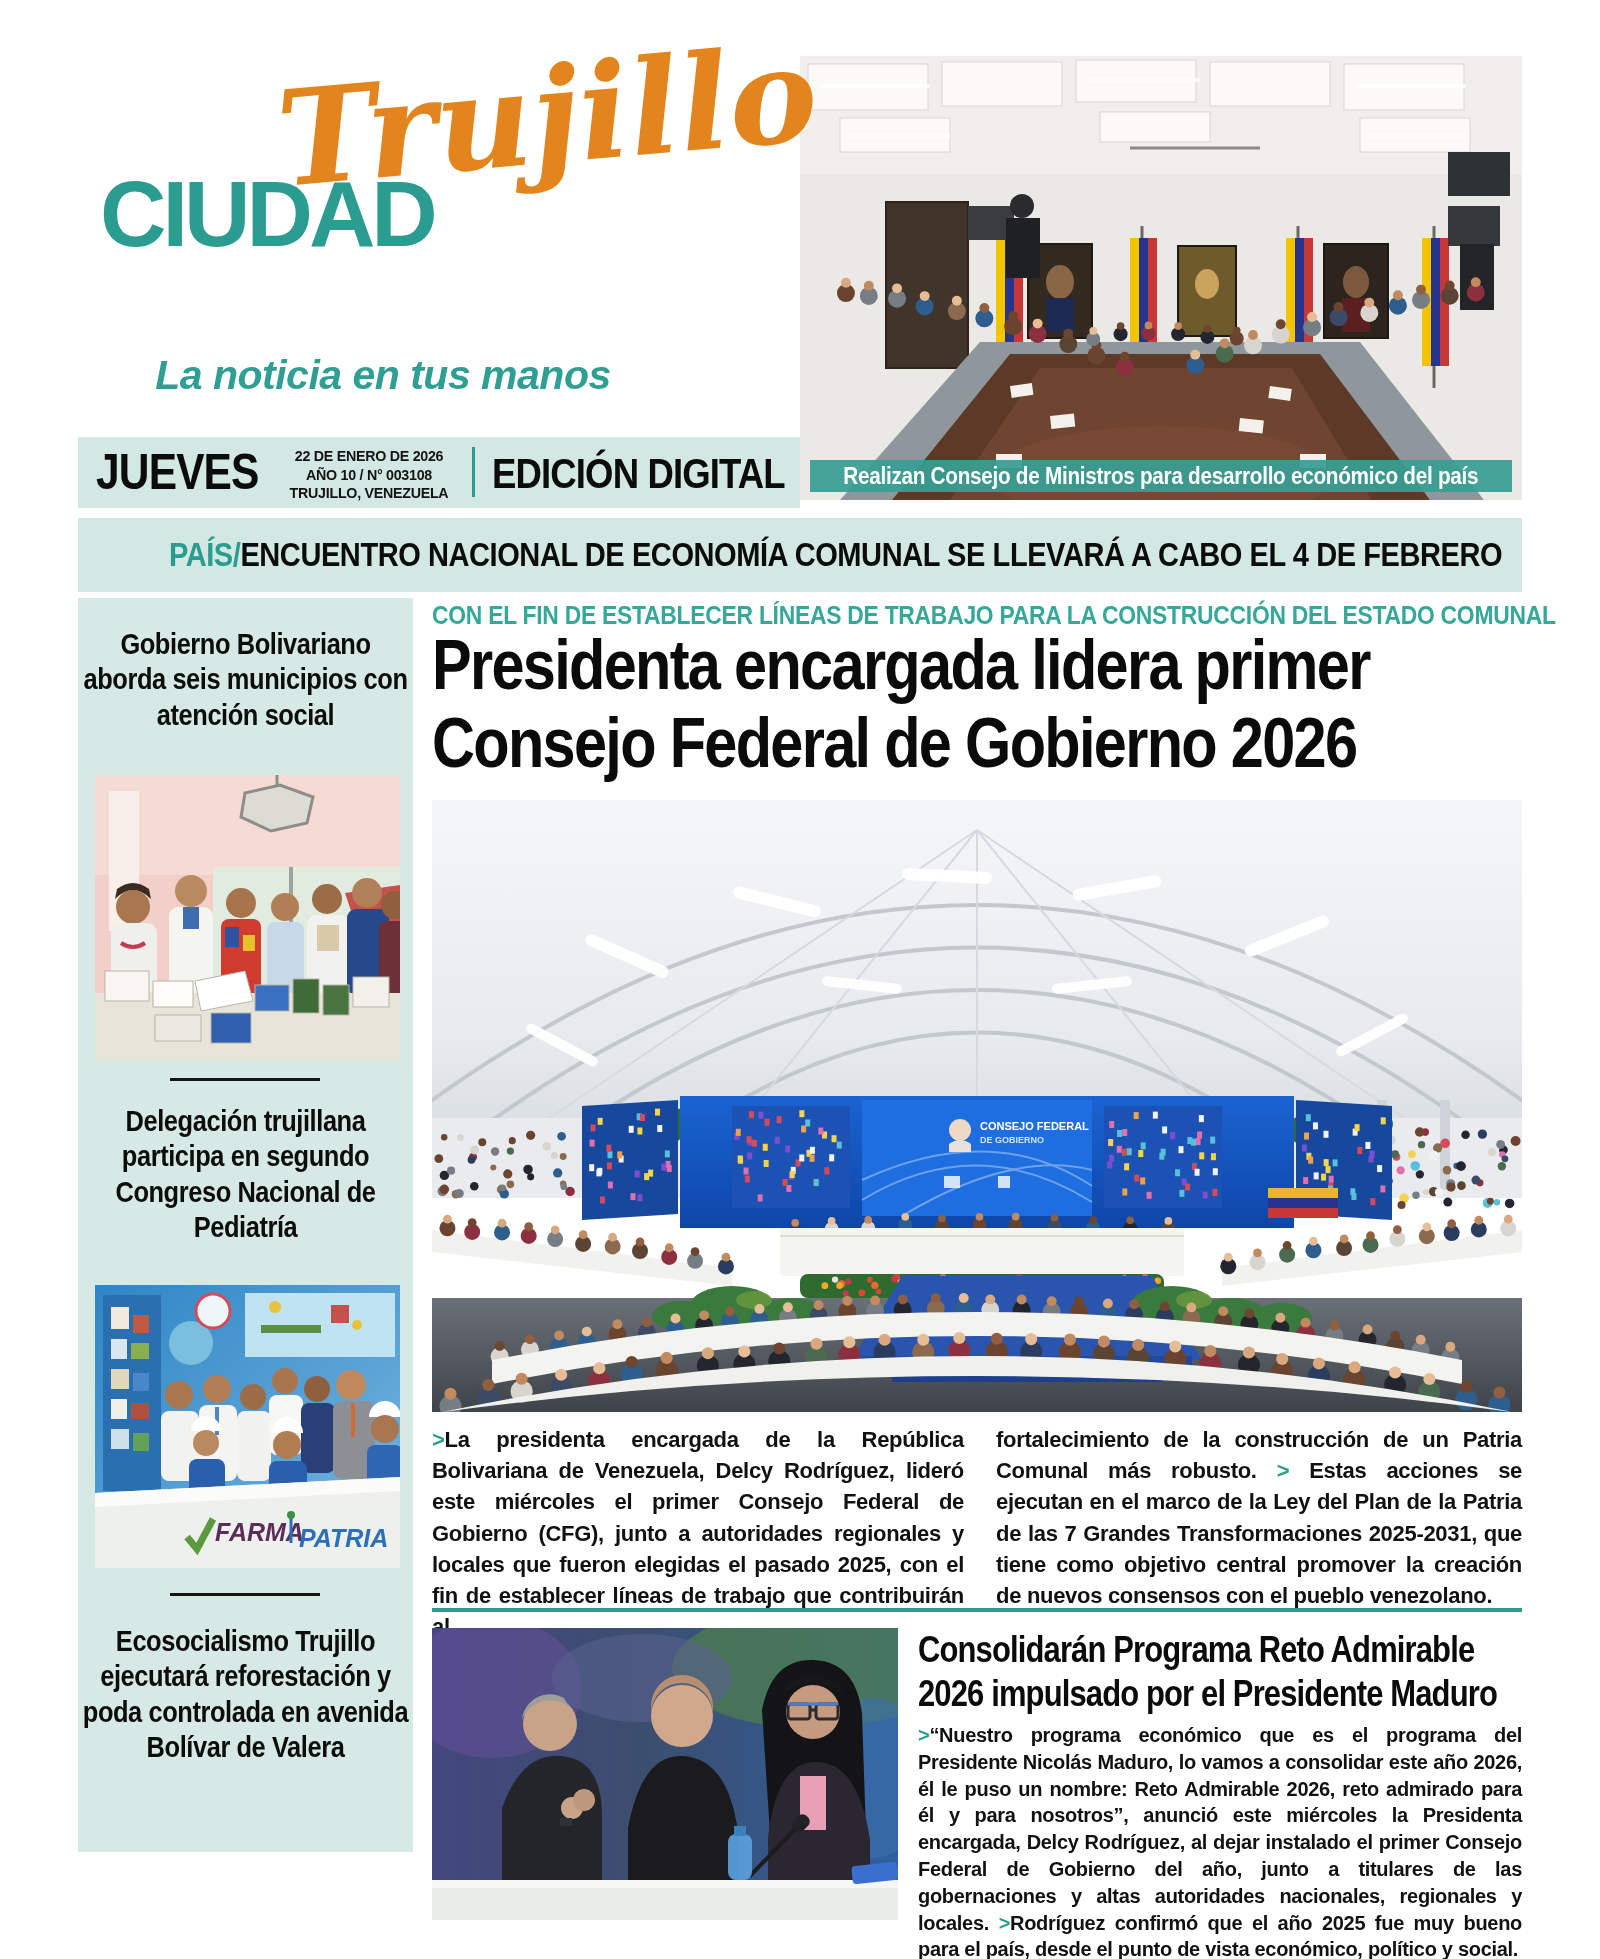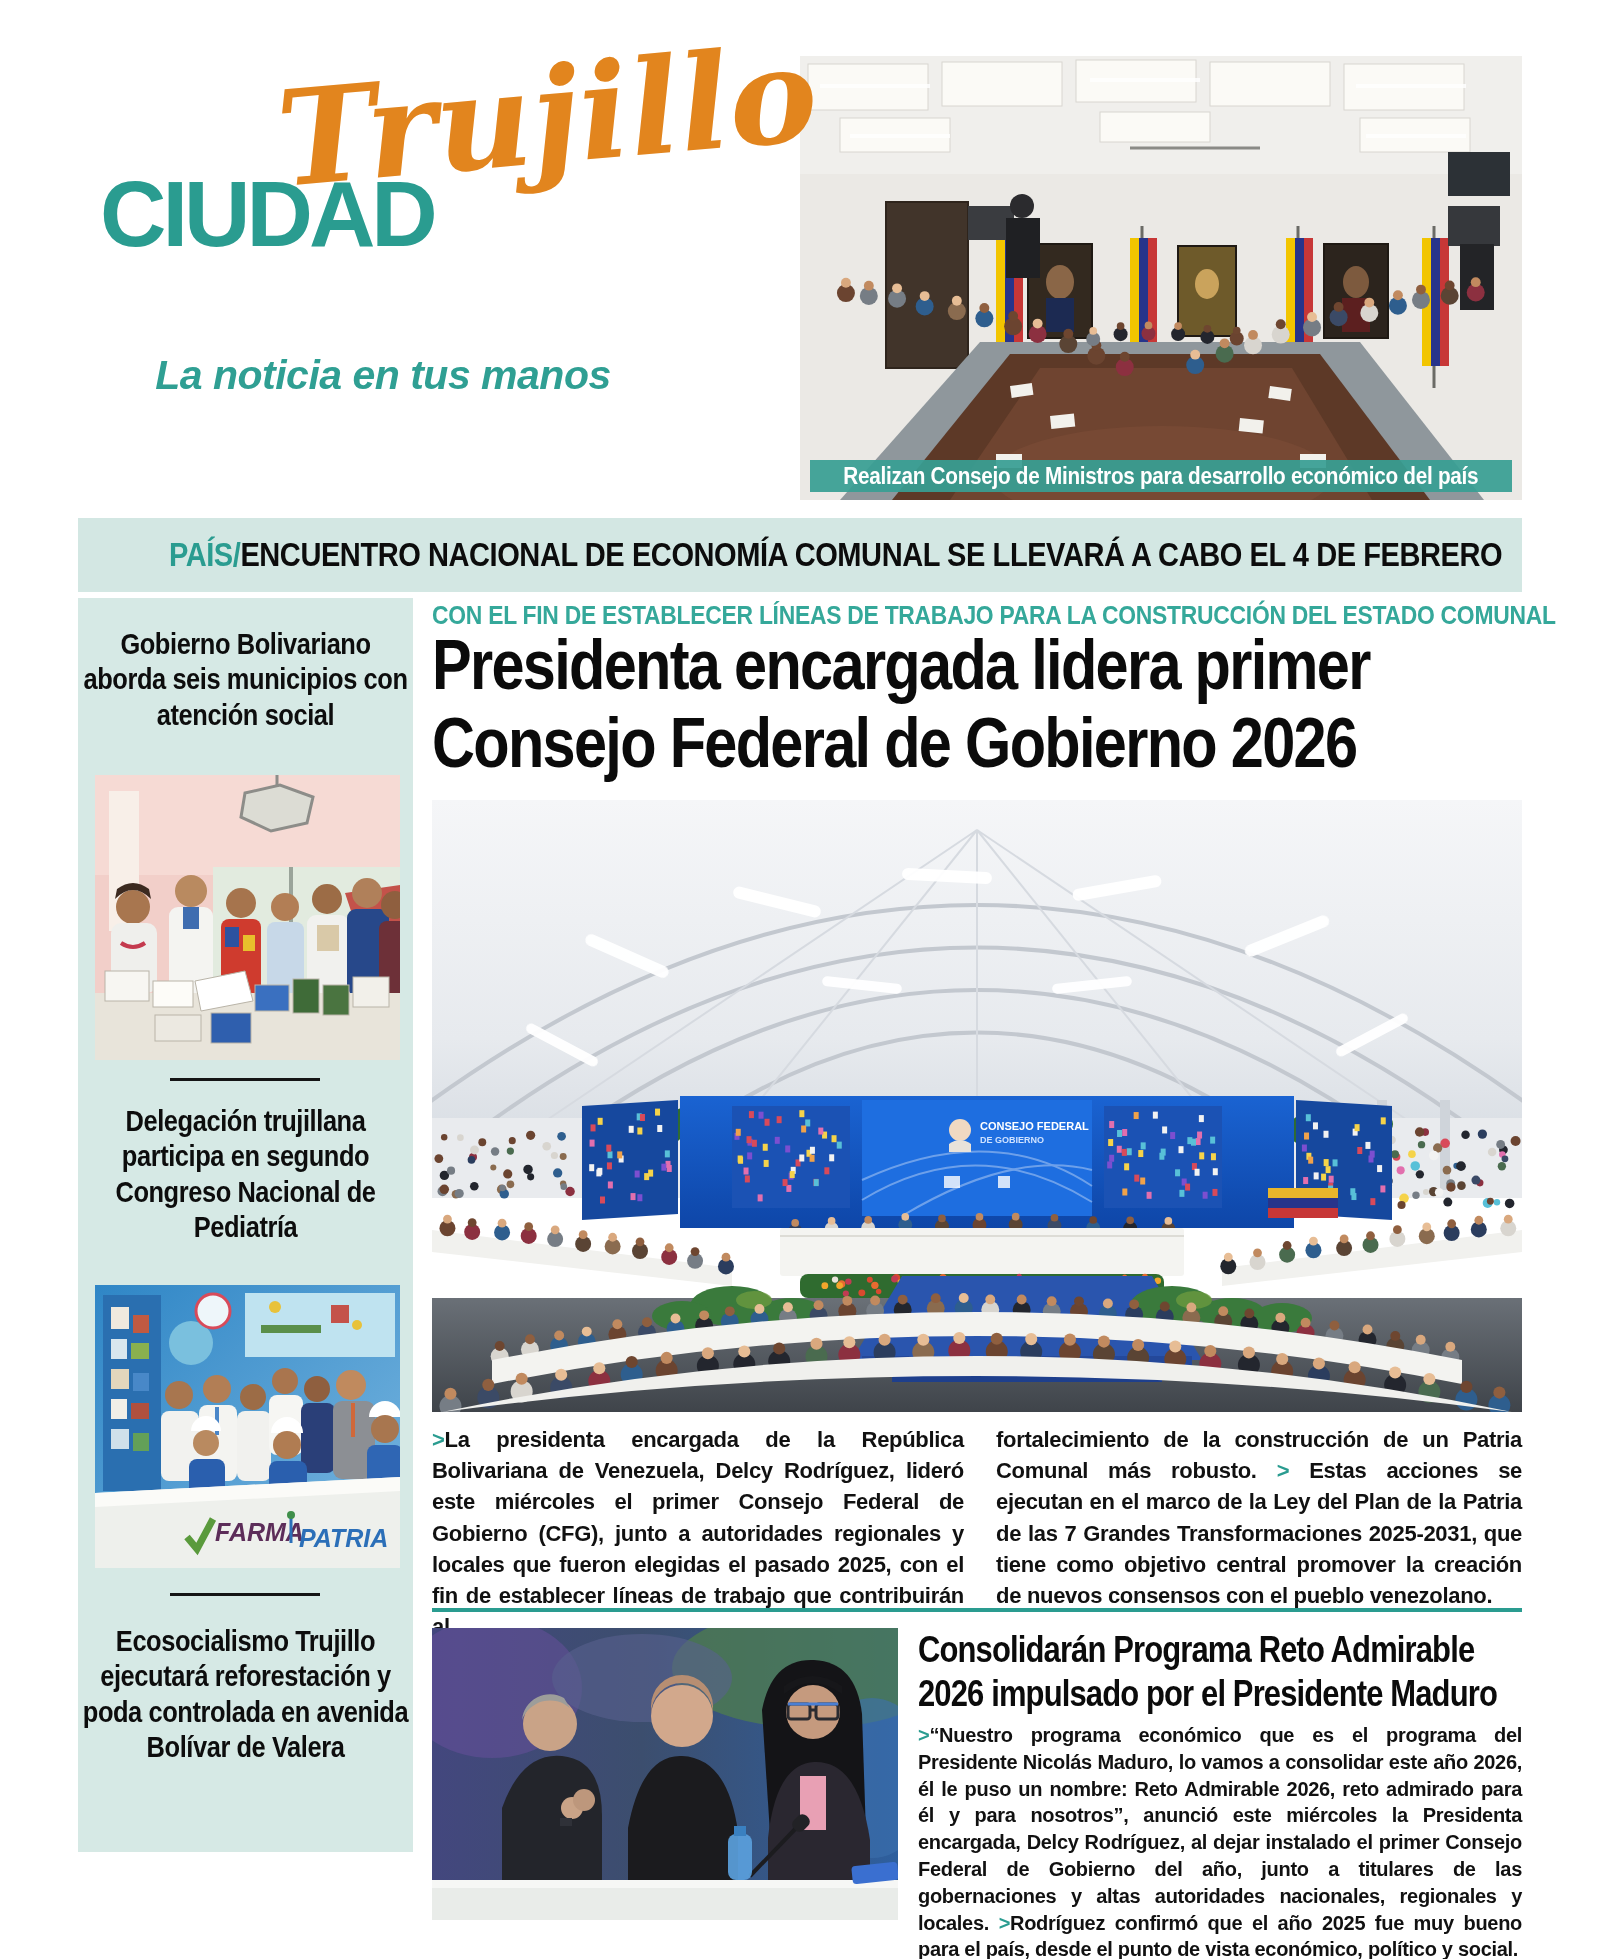--- a/index.html
+++ b/index.html
@@ -262,20 +262,30 @@
         <rect x="440" y="362" width="24" height="13" transform="rotate(6 440 362)"></rect>
         <rect x="196" y="398" width="26" height="14"></rect>
         <rect x="500" y="398" width="26" height="14"></rect>
       </g>
     </svg>
     <div class="top-caption">
       <span class="capline">Realizan Consejo de Ministros para desarrollo económico del país</span>
     </div>
   </div>
 
+  <div class="abs date-bar">
+    <div class="abs day-label">JUEVES</div>
+    <div class="abs date-info">
+      <div>22 DE ENERO DE 2026</div>
+      <div>AÑO 10 / N° 003108</div>
+      <div>TRUJILLO, VENEZUELA</div>
+    </div>
+    <div class="abs vdiv"></div>
+    <div class="abs edition-label">EDICIÓN DIGITAL</div>
+  </div>
 
   <div class="abs section-banner">
     <div class="banner-line"><span class="banner-section">PAÍS/</span><span class="banner-text">ENCUENTRO NACIONAL DE ECONOMÍA COMUNAL SE LLEVARÁ A CABO EL 4 DE FEBRERO</span></div>
   </div>
 
   <div class="abs sidebar">
     <div class="side-title" style="top:28px;">Gobierno Bolivariano aborda seis municipios con atención social</div>
 
     <div class="side-photo" style="top:177px; height:285px;">
       <svg width="305" height="285" viewBox="0 0 305 285">

